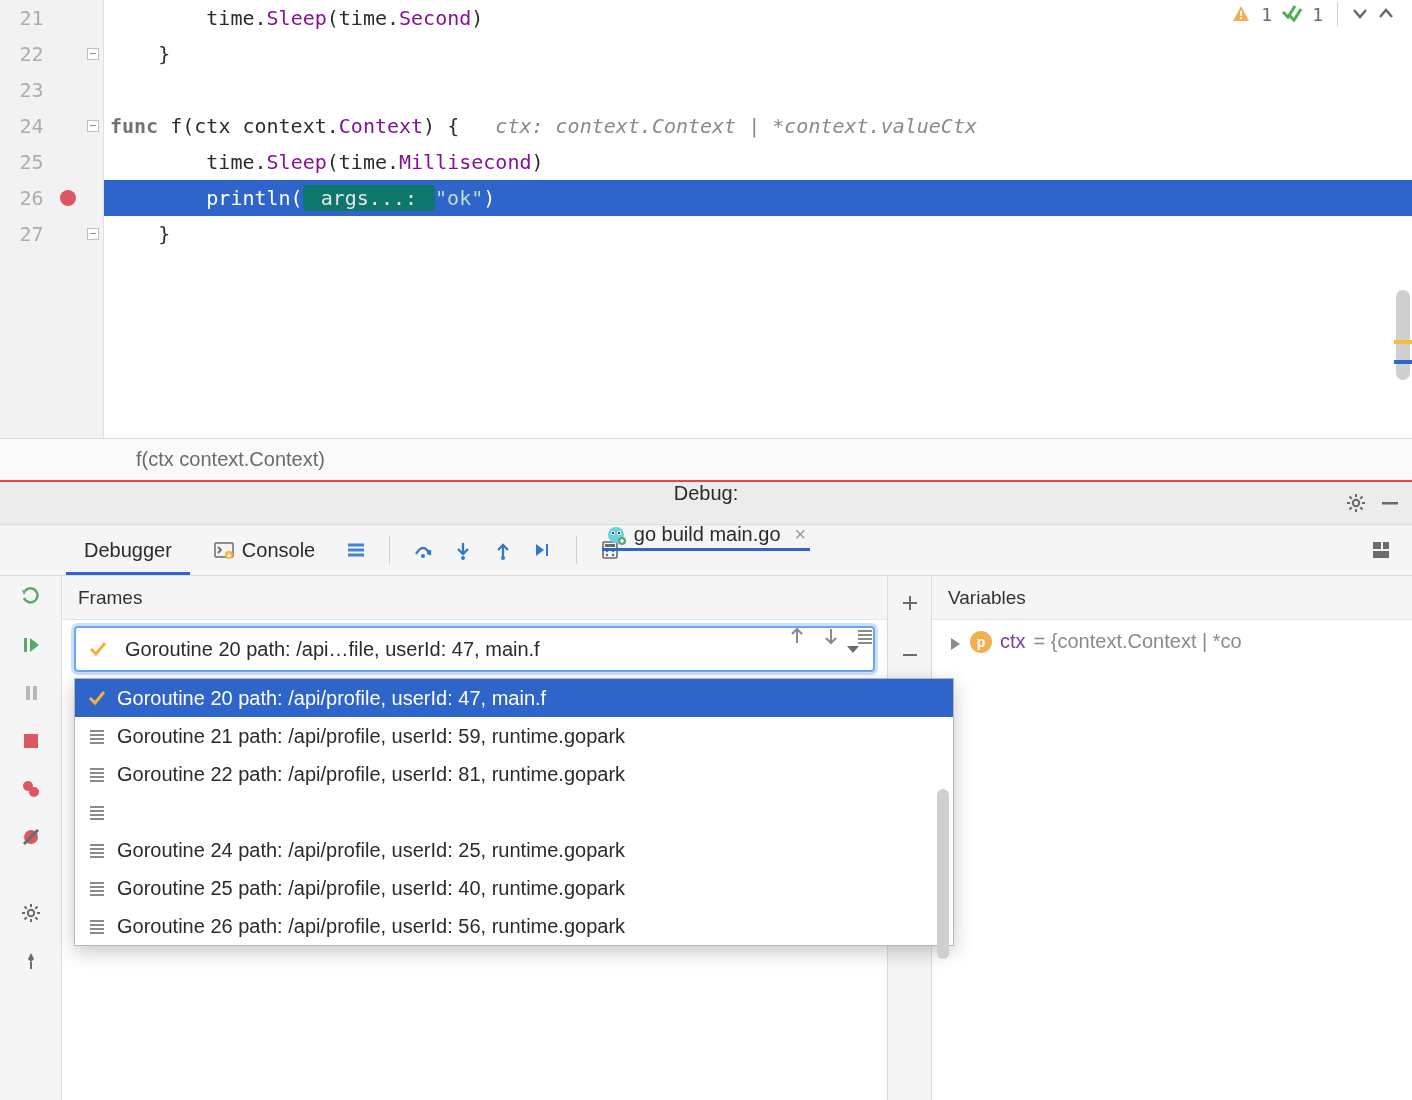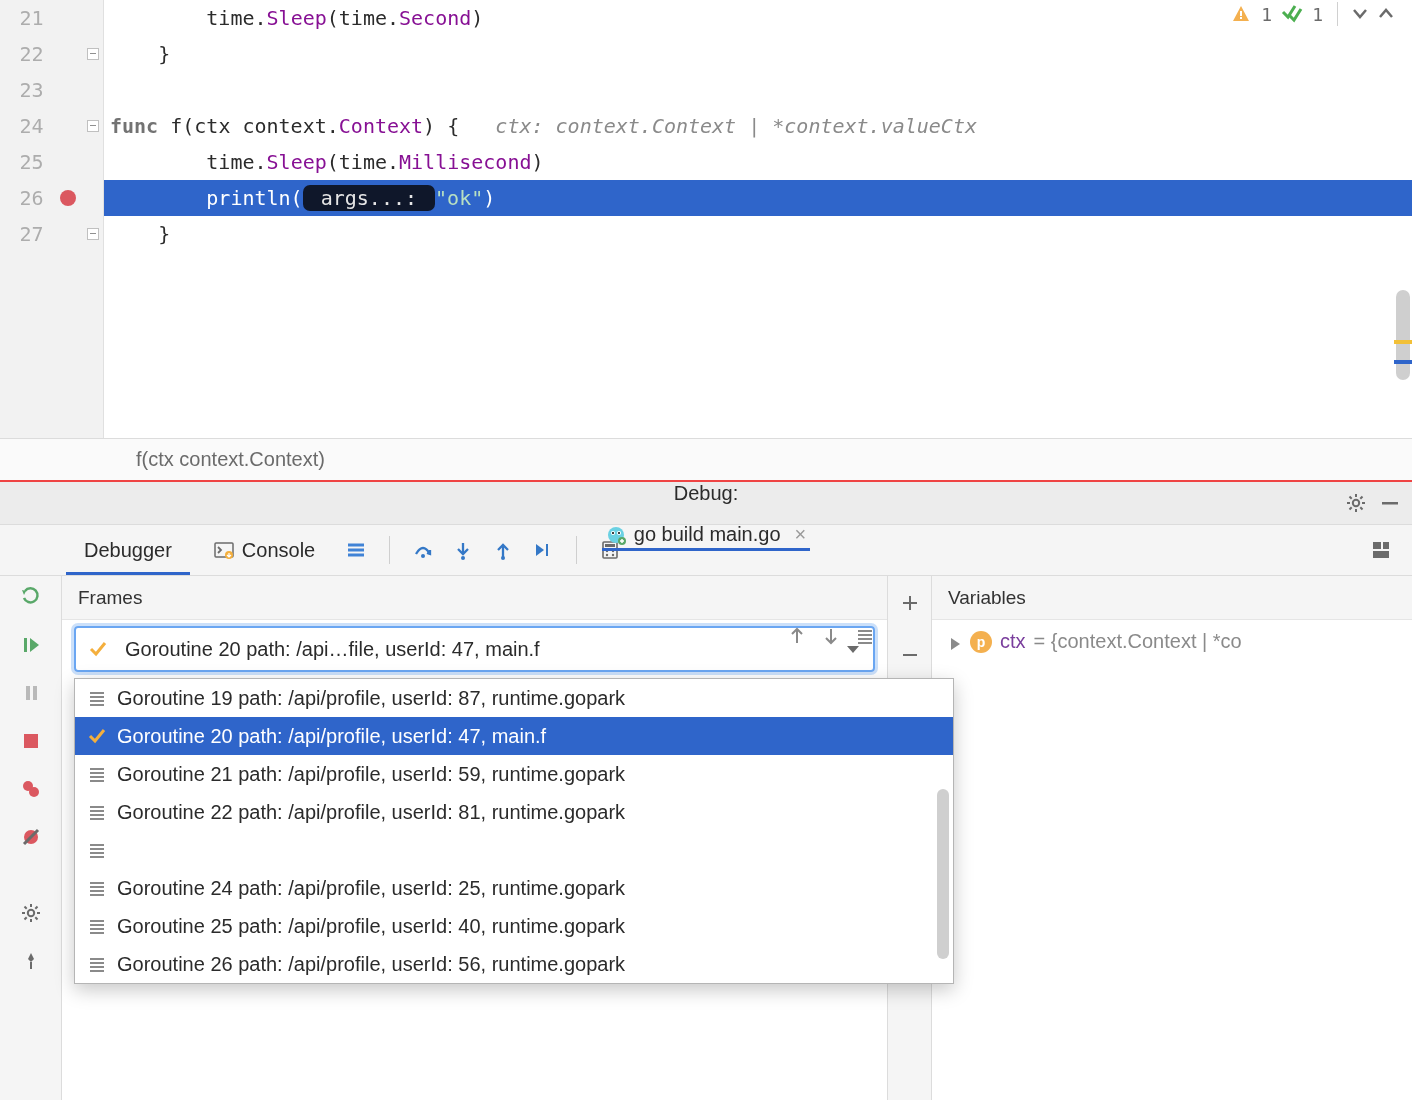--- a/index.html
+++ b/index.html
@@ -16,21 +16,21 @@
   .fold-box { width:12px; height:12px; border:1px solid #c0c0c0; background:#fff; position:relative; }
   .fold-box::before { content:""; position:absolute; left:2px; right:2px; top:4px; border-top:1px solid #909090; }
   .code { flex:1; font-family:Menlo,Consolas,monospace; font-size:20px; position:relative; }
   .cline { height:36px; line-height:36px; white-space:pre; padding-left:6px; }
   .hl-exec { background:#2f65ca; color:#fff; }
   .kw { color:#737373; font-weight:600; }
   .ident { color:#871094; }
   .str { color:#067d17; }
   .hint { color:#8a8a8a; font-style:italic; }
   .param-pill { background:#e6e6e6; color:#5e5e5e; border-radius:3px; padding:1px 6px; font-style:normal; }
-  .hl-exec .param-pill { background:#0f172a; color:#e6e6e6;border-radius:7px; }
+  .hl-exec .param-pill { background:#0f766e; color:#e6e6e6; }
   .hl-exec .str { color:#b8e0c2; }
 
   .insp { position:absolute; top:2px; right:18px; display:flex; align-items:center; gap:10px; font-size:18px; color:#6b6b6b; }
   .insp svg { display:block; }
   .vsep { width:1px; height:24px; background:#d0d0d0; margin:0 4px; }
 
   
   .sb-track { position:absolute; right:0; top:290px; width:18px; height:140px; display:flex; flex-direction:column; justify-content:flex-start; }
   .sb-thumb { width:14px; height:90px; background:#cfcfcf; border-radius:7px; margin:0 auto; }
   .sb-mark-y { position:absolute; right:0; width:18px; height:4px; background:#f2c037; }
@@ -459,26 +459,20 @@
             <use href="#i-arr-up"></use>
           </svg>
         <svg width="20" height="20">
             <use href="#i-arr-down"></use>
           </svg>
         <svg width="20" height="20">
             <use href="#i-stack"></use>
           </svg>
       </div>
       <div class="dropdown" id="dd">
-          <div class="dd-row">
-            <svg width="20" height="20">
-              <use href="#i-stack"></use>
-            </svg>
-            <span>Goroutine 19 path: /api/profile, userId: 87, runtime.gopark</span>
-          </div>
           <div class="dd-row sel">
             <svg width="20" height="20">
               <use href="#i-checkmark"></use>
             </svg>
             <span>Goroutine 20 path: /api/profile, userId: 47, main.f</span>
           </div>
           <div class="dd-row">
             <svg width="20" height="20">
               <use href="#i-stack"></use>
             </svg>

